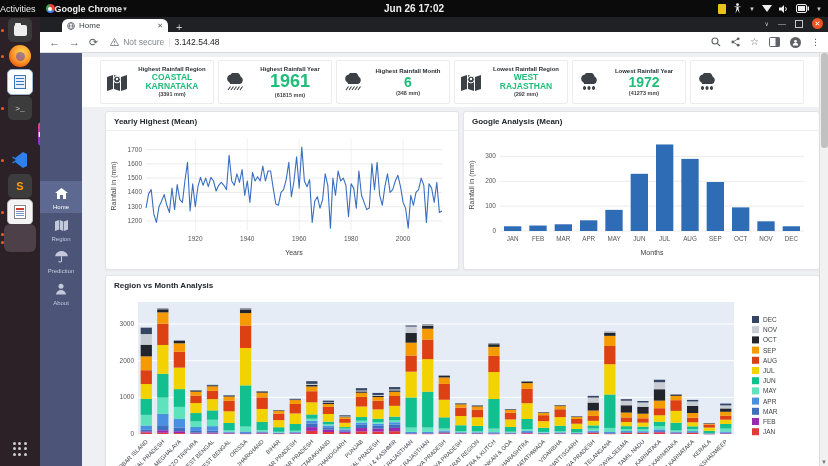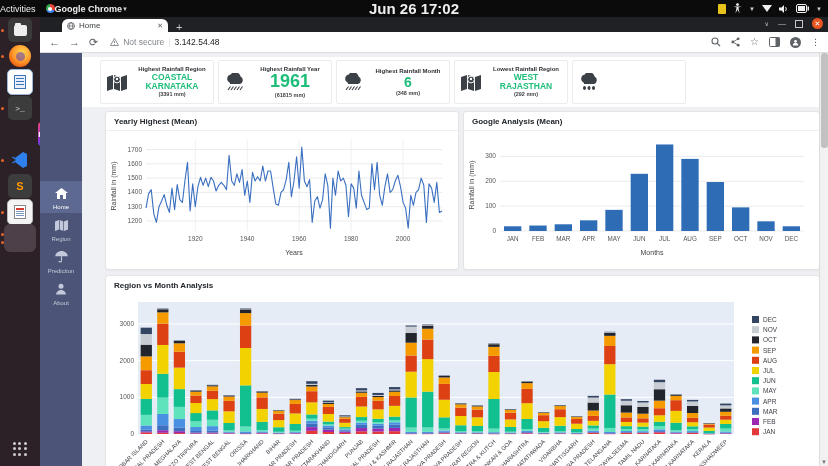--- a/index.html
+++ b/index.html
@@ -3,21 +3,21 @@
 <meta charset="utf-8">
 <style>
   html,body{margin:0;padding:0;}
   body{width:828px;height:466px;overflow:hidden;position:relative;background:#000;
        font-family:"Liberation Sans","DejaVu Sans",sans-serif;-webkit-font-smoothing:antialiased;}
   #screen{position:absolute;inset:0;}
   
   #topbar{position:absolute;left:0;top:0;width:828px;height:17px;background:#0b0b0b;color:#eee;
           display:flex;align-items:center;font-size:9px;}
   #topbar .left{display:flex;align-items:flex-start;gap:10px;}
-  #topbar .clock{position:absolute;left:0;right:0;text-align:center;font-weight:bold;font-size:15px;}
+  #topbar .clock{position:absolute;left:0;right:0;text-align:center;font-weight:bold;font-size:10px;}
   #topbar .tray{position:absolute;right:6px;top:0;height:17px;display:flex;align-items:center;gap:7px;}
   .chr-mini{width:9px;height:9px;border-radius:50%;
     background:conic-gradient(#ea4335 0 33%,#4285f4 33% 66%,#34a853 66% 100%);position:relative;}
   .chr-mini:after{content:"";position:absolute;left:2.5px;top:2.5px;width:4px;height:4px;border-radius:50%;background:#fff;}
   .caret{font-size:6px;color:#ccc;}
   .kbd-ind{width:8px;height:10px;background:#e7c21b;border-radius:1px;}
   .wifi-tri{width:0;height:0;border-left:5px solid transparent;border-right:5px solid transparent;border-top:7px solid #efefef;}
   
   #dock{position:absolute;left:0;top:17px;width:40px;height:449px;background:#2b2127;}
   .dock-item{position:relative;width:40px;height:26px;margin-bottom:0;display:flex;align-items:center;justify-content:center;}
@@ -338,20 +338,37 @@
                 <svg width="20" height="17" viewBox="0 0 20 17">
                   <path d="M0 3 L6 1 L6 15 L0 17 Z M7 1 L13 3 L13 17 L7 15 Z M14 3 L20 1 L20 15 L14 17 Z" fill="#3c4147"></path>
                   <circle cx="10" cy="5.5" r="3.4" fill="#3c4147" stroke="#fff" stroke-width="1"></circle>
                   <circle cx="10" cy="5" r="1.2" fill="#fff"></circle>
                 </svg>
               </div>
               <div class="stat-tx">
                 <div class="stat-title">Lowest Rainfall Region</div>
                 <div class="stat-value" style="color: rgb(30, 189, 122); font-size: 8.5px; line-height: 1.05;">WEST RAJASTHAN</div>
                 <div class="stat-sub">(292 mm)</div>
+              </div>
+            </div>
+            <div class="stat-card">
+              <div class="stat-ic">
+                <svg width="22" height="18" viewBox="0 0 22 18">
+                  <path d="M6 10 A4.5 4.5 0 0 1 6.8 1.4 A5.5 5.5 0 0 1 16.6 3.6 A4 4 0 0 1 16 11 L6 11 Z" fill="#3c4147"></path>
+                  <g fill="#3c4147">
+                    <path d="M6.5 13 a1.5 2 0 1 0 0.01 0"></path>
+                    <path d="M11 13 a1.5 2 0 1 0 0.01 0"></path>
+                    <path d="M15.5 13 a1.5 2 0 1 0 0.01 0"></path>
+                  </g>
+                </svg>
+              </div>
+              <div class="stat-tx">
+                <div class="stat-title">Lowest Rainfall Year</div>
+                <div class="stat-value" style="color: rgb(30, 189, 122); font-size: 14px; line-height: 1.1;">1972</div>
+                <div class="stat-sub">(41273 mm)</div>
               </div>
             </div>
             <div class="stat-card">
               <div class="stat-ic">
                 <svg width="22" height="18" viewBox="0 0 22 18">
                   <path d="M6 10 A4.5 4.5 0 0 1 6.8 1.4 A5.5 5.5 0 0 1 16.6 3.6 A4 4 0 0 1 16 11 L6 11 Z" fill="#3c4147"></path>
                   <g fill="#3c4147">
                     <path d="M6.5 13 a1.5 2 0 1 0 0.01 0"></path>
                     <path d="M11 13 a1.5 2 0 1 0 0.01 0"></path>
                     <path d="M15.5 13 a1.5 2 0 1 0 0.01 0"></path>

